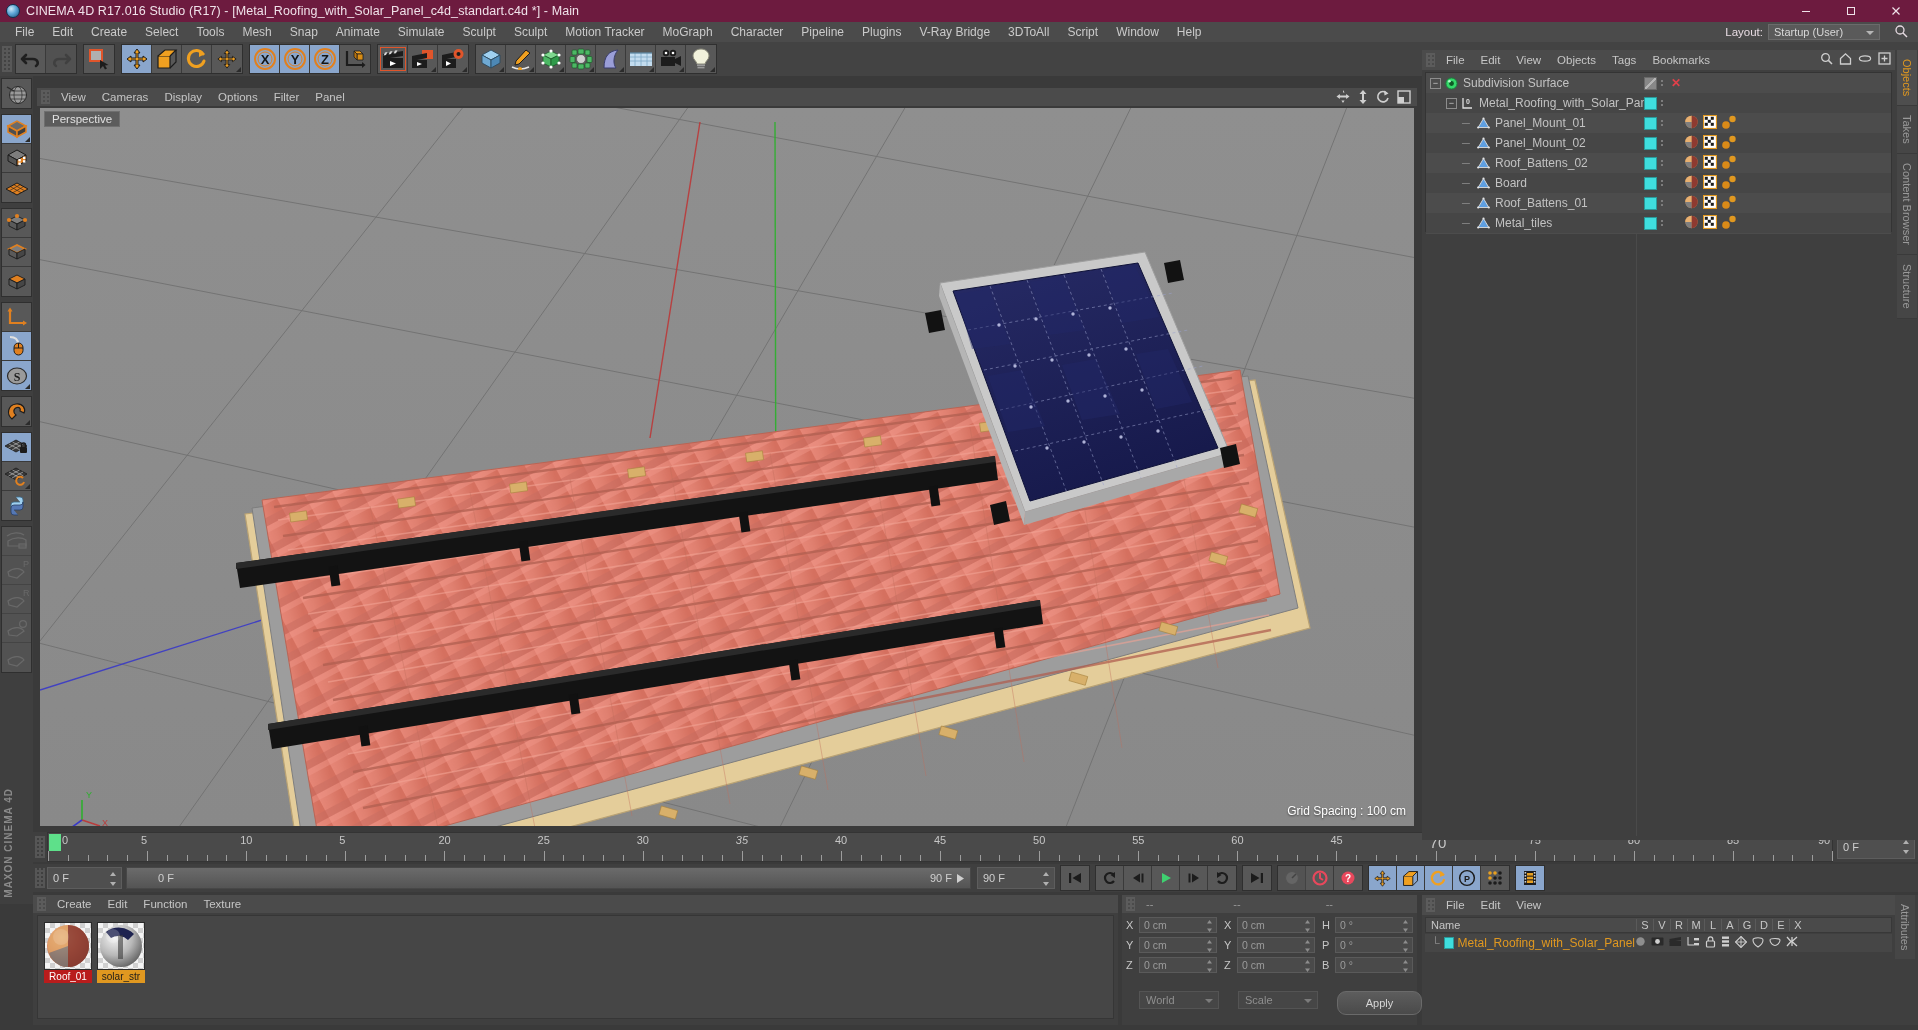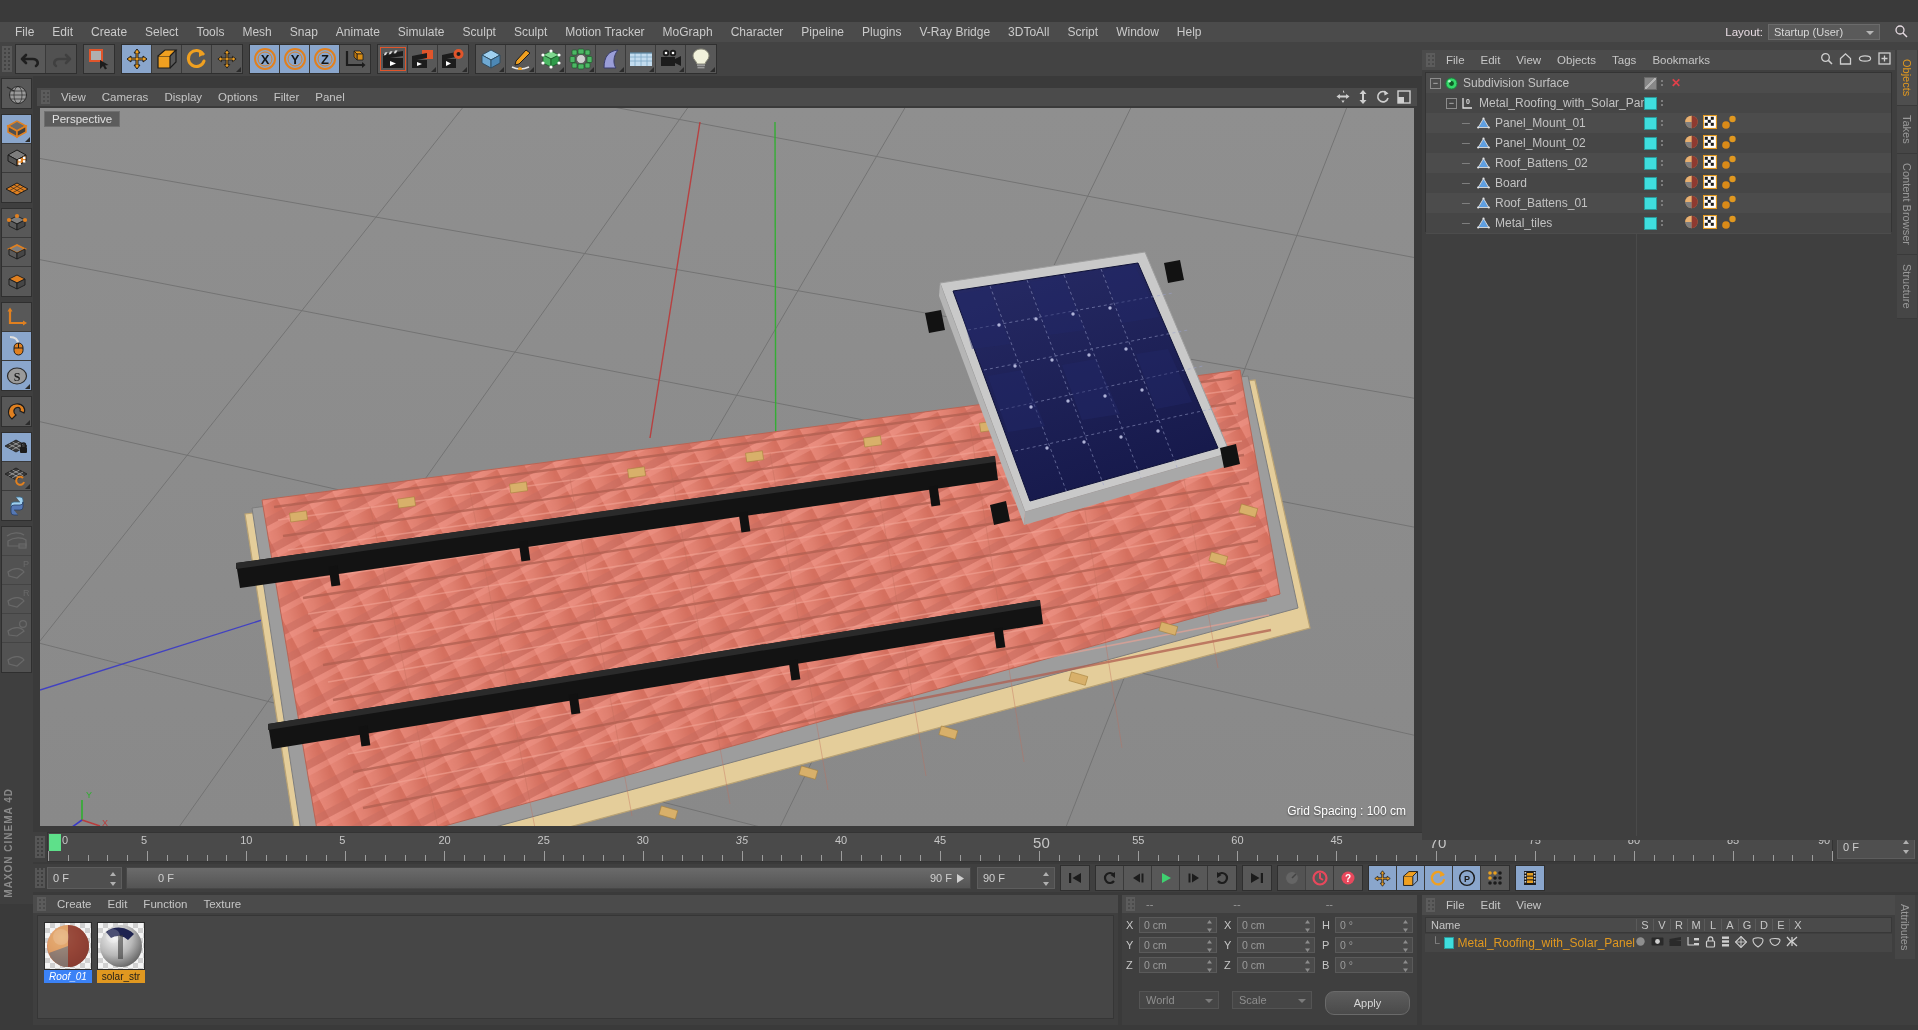--- a/index.html
+++ b/index.html
@@ -124,33 +124,33 @@
   .mm-menu .mi{ padding:0 8px; font-size:11.5px; color:#c6c6c6; line-height:18px; }
   .mm-body{ position:absolute; left:4px; top:20px; right:4px; bottom:6px; background:#464646; border:1px solid #363636;
             padding:6px; display:flex; gap:5px; align-items:flex-start; }
   .matcell{ width:48px; }
   .matsphere{ width:48px; height:48px; border:1px solid #2b2b2b; position:relative; overflow:hidden;
     background:
       repeating-conic-gradient(#d0d0d0 0% 25%, #f4f4f4 0% 50%) 0 0/10px 10px;
   }
   .matname{ font-size:10px; text-align:center; padding:1px 0; color:#e8e8e8; overflow:hidden; white-space:nowrap; }
   .matname.sel{ background:#e09820; color:#1c1c1c; }
-  .matname.sel2{ background:#3b82f6; color:#ffffff;font-style:italic; }
+  .matname.sel2{ background:#b91c1c; color:#ffffff; }
 
   
   .coords{ position:absolute; left:1122px; top:895px; width:295px; height:130px; background:#3f3f3f; }
   .co-menu{ height:18px; background:#4b4b4b; display:flex; align-items:center; padding-left:4px; gap:0; }
   .co-dash{ font-size:11px; color:#9a9a9a; }
   .co-rows{ position:absolute; left:4px; top:22px; right:4px; }
   .co-row{ display:flex; align-items:center; gap:0; margin-bottom:4px; }
   .co-lab{ width:13px; font-size:11px; color:#c6c6c6; text-align:left; }
   .co-inp{ width:78px; height:16px; background:#4a4a4a; border:1px solid #5a5a5a; font-size:10.5px;
            color:#9c9c9c; display:flex; align-items:center; padding-left:4px; position:relative; margin-right:7px; }
   .co-inp .sp{ position:absolute; right:3px; top:2px; }
-  .co-bot{ display:flex; gap:13px; margin-top:18px; padding-left:13px; }
+  .co-bot{ display:flex; gap:19px; margin-top:18px; padding-left:13px; }
   .co-sel{ width:80px; height:18px; background:#464646; border:1px solid #545454; font-size:11px;
            color:#8f8f8f; display:flex; align-items:center; padding-left:6px; position:relative; }
   .co-sel .caret{ position:absolute; right:5px; top:7px; width:0;height:0;
     border-left:4px solid transparent;border-right:4px solid transparent;border-top:4px solid #7b7b7b; }
   .co-apply{ width:85px; height:24px; background:linear-gradient(180deg,#5d5d5d,#4a4a4a); border:1px solid #6a6a6a;
              border-radius:9px; font-size:11px; color:#d6d6d6; display:flex; align-items:center; justify-content:center; }
 
   
   .objmgr{ position:absolute; left:1422px; top:50px; width:473px; height:790px; background:#3f3f3f; }
   .om-menu{ height:20px; background:#4b4b4b; display:flex; align-items:center; padding-left:4px; position:relative; }
@@ -194,20 +194,41 @@
   .am-sw{ width:12px; height:12px; background:#3fdede; border:1px solid #2a9a9a; }
   .am-icons{ display:flex; gap:5px; align-items:center; }
 
   .statusbar{ position:absolute; left:0; bottom:0; width:1918px; height:5px; background:#3a3a3a; }
 </style>
 </head>
 <body>
 
 <div class="app">
 
+  <div class="titlebar">
+    <div class="tb-icon"></div>
+    <div class="tb-title">CINEMA 4D R17.016 Studio (R17) - [Metal_Roofing_with_Solar_Panel_c4d_standart.c4d *] - Main</div>
+    <div class="wbtns">
+      <div class="wbtn">
+        <svg width="12" height="12" viewBox="0 0 12 12">
+            <rect x="2" y="6" width="8" height="1" fill="#efe2e9"></rect>
+          </svg>
+      </div>
+      <div class="wbtn">
+        <svg width="12" height="12" viewBox="0 0 12 12">
+            <rect x="2.5" y="2.5" width="7" height="7" fill="none" stroke="#efe2e9" stroke-width="1"></rect>
+          </svg>
+      </div>
+      <div class="wbtn close">
+        <svg width="12" height="12" viewBox="0 0 12 12">
+            <path d="M2.5 2.5 L9.5 9.5 M9.5 2.5 L2.5 9.5" stroke="#efe2e9" stroke-width="1.2"></path>
+          </svg>
+      </div>
+    </div>
+  </div>
 
   <div class="menubar" id="menubar">
       <div class="mi">File</div>
       <div class="mi">Edit</div>
       <div class="mi">Create</div>
       <div class="mi">Select</div>
       <div class="mi">Tools</div>
       <div class="mi">Mesh</div>
       <div class="mi">Snap</div>
       <div class="mi">Animate</div>
@@ -845,21 +866,21 @@
           <span style="position: absolute; left: calc(0% + 14px); top: 0px; font-size: 11px; color: rgb(198, 198, 198);">0</span>
           <span style="position: absolute; left: calc(5.55556% - 6px); top: 0px; font-size: 11px; color: rgb(198, 198, 198);">5</span>
           <span style="position: absolute; left: calc(11.1111% - 6px); top: 0px; font-size: 11px; color: rgb(198, 198, 198);">10</span>
           <span style="position: absolute; left: calc(16.6667% - 6px); top: 0px; font-size: 11px; color: rgb(198, 198, 198);">5</span>
           <span style="position: absolute; left: calc(22.2222% - 6px); top: 0px; font-size: 11px; color: rgb(198, 198, 198);">20</span>
           <span style="position: absolute; left: calc(27.7778% - 6px); top: 0px; font-size: 11px; color: rgb(198, 198, 198);">25</span>
           <span style="position: absolute; left: calc(33.3333% - 6px); top: 0px; font-size: 11px; color: rgb(198, 198, 198);">30</span>
           <span style="position: absolute; left: calc(38.8889% - 6px); top: 0px; font-size: 11px; color: rgb(198, 198, 198); font-style: italic;">35</span>
           <span style="position: absolute; left: calc(44.4444% - 6px); top: 0px; font-size: 11px; color: rgb(198, 198, 198);">40</span>
           <span style="position: absolute; left: calc(50% - 6px); top: 0px; font-size: 11px; color: rgb(198, 198, 198);">45</span>
-          <span style="position: absolute; left: calc(55.5556% - 6px); top: 0px; font-size: 15px; color: rgb(198, 198, 198); text-align: center;">50</span>
+          <span style="position: absolute; left: calc(55.5556% - 6px); top: 0px; font-size: 11px; color: rgb(198, 198, 198); text-align: center;">50</span>
           <span style="position: absolute; left: calc(61.1111% - 6px); top: 0px; font-size: 11px; color: rgb(198, 198, 198);">55</span>
           <span style="position: absolute; left: calc(66.6667% - 6px); top: 0px; font-size: 11px; color: rgb(198, 198, 198);">60</span>
           <span style="position: absolute; left: calc(72.2222% - 6px); top: 0px; font-size: 11px; color: rgb(198, 198, 198);">45</span>
           <span style="position: absolute; left: calc(77.7778% - 6px); top: 0px; font-size: 15px; color: rgb(198, 198, 198);">70</span>
           <span style="position: absolute; left: calc(83.3333% - 6px); top: 0px; font-size: 11px; color: rgb(198, 198, 198);">75</span>
           <span style="position: absolute; left: calc(88.8889% - 6px); top: 0px; font-size: 11px; color: rgb(198, 198, 198);">80</span>
           <span style="position: absolute; left: calc(94.4444% - 6px); top: 0px; font-size: 11px; color: rgb(198, 198, 198);">85</span>
           <span style="position: absolute; left: calc(100% - 14px); top: 0px; font-size: 11px; color: rgb(198, 198, 198);">90</span>
         </div>
       <div id="tlMinor" style="position:absolute;left:0;top:16px;width:100%;height:12px">

